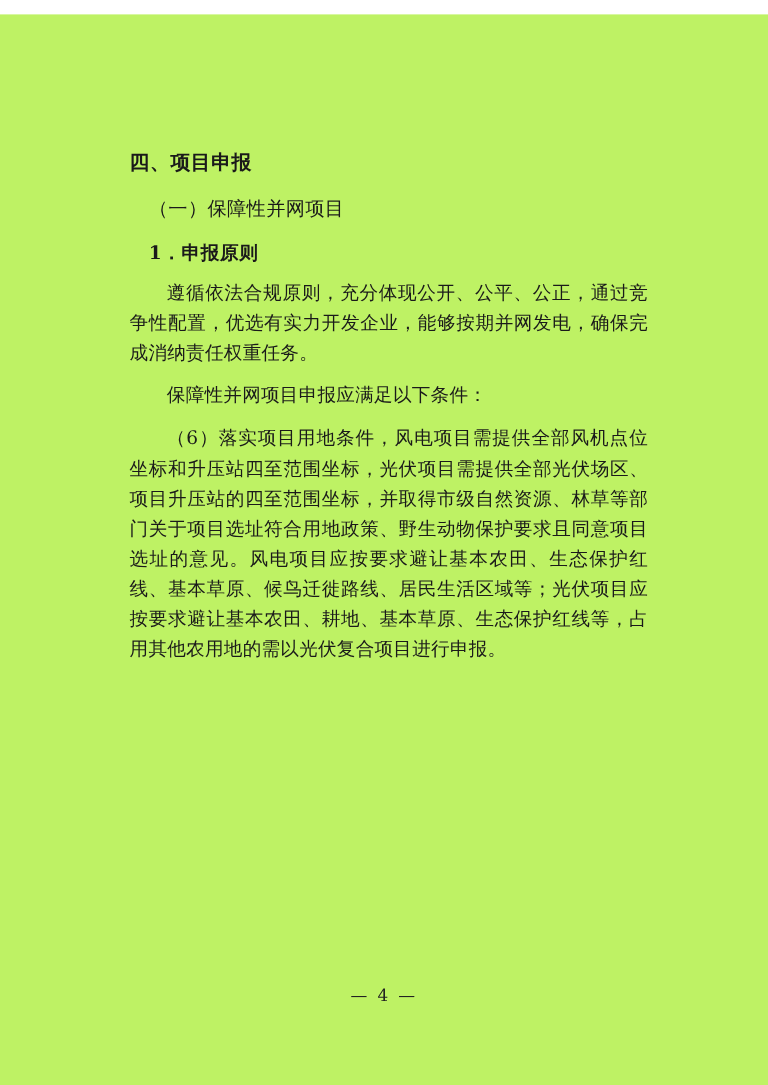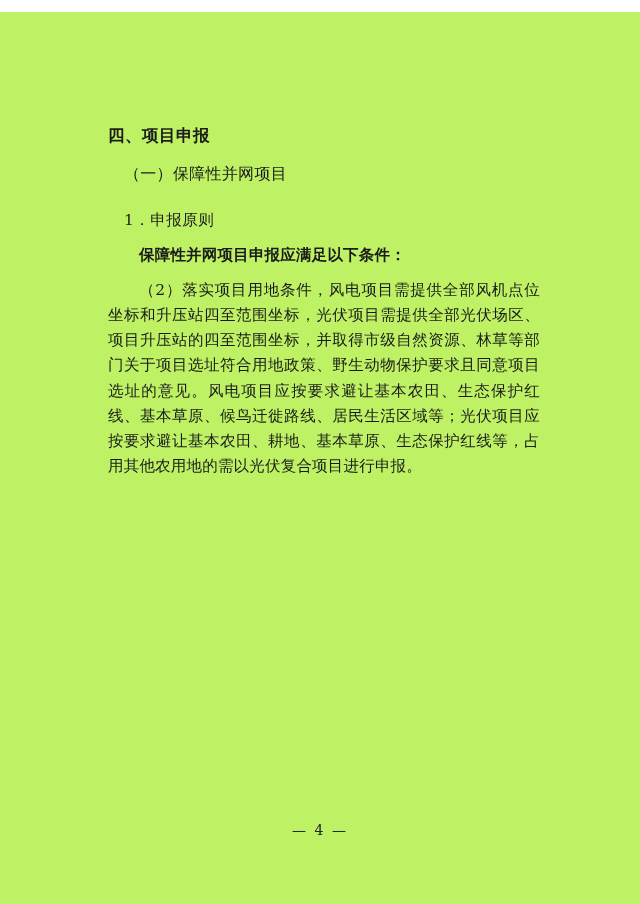--- a/index.html
+++ b/index.html
@@ -31,44 +31,43 @@
   }
   .h-section {
     font-size: 16.5px;
     font-weight: bold;
     letter-spacing: 0.5px;
     margin: 0 0 13px 0;
     line-height: 1.5;
   }
   .h-sub {
     font-size: 16px;
-    margin: 0 0 23px 0;
+    margin: 0 0 13px 0;
     line-height: 1.5;
     text-indent: 16px;
     letter-spacing: 0.3px;
   }
   .h-item {
     font-size: 15.5px;
-    font-weight: normal;
+    font-weight: bold;
     margin: 0 0 10px 0;
     line-height: 1.5;
     text-indent: 16px;
     letter-spacing: 0.5px;
   }
   p.para {
     font-size: 15.5px;
     margin: 0 0 10px 0;
     line-height: 1.62;
     text-align: justify;
     text-indent: 31px;
     letter-spacing: 0.2px;
   }
   p.para.tight {
     margin-bottom: 11px;
-    font-weight: bold;
   }
   .footer {
     position: absolute;
     left: 0;
     top: 810px;
     width: 640px;
     text-align: center;
     font-size: 14px;
     letter-spacing: 2px;
     color: #222;
@@ -79,23 +78,24 @@
 
 <div class="page">
   <div class="content">
 
     <h2 class="h-section">四、项目申报</h2>
 
     <div class="h-sub">（一）保障性并网项目</div>
 
     <div class="h-item">1．申报原则</div>
 
+    <p class="para">遵循依法合规原则，充分体现公开、公平、公正，通过竞争性配置，优选有实力开发企业，能够按期并网发电，确保完成消纳责任权重任务。</p>
 
 
     <p class="para tight">保障性并网项目申报应满足以下条件：</p>
 
 
-    <p class="para">（2）落实项目用地条件，风电项目需提供全部风机点位坐标和升压站四至范围坐标，光伏项目需提供全部光伏场区、项目升压站的四至范围坐标，并取得市级自然资源、林草等部门关于项目选址符合用地政策、野生动物保护要求且同意项目选址的意见。风电项目应按要求避让基本农田、生态保护红线、基本草原、候鸟迁徙路线、居民生活区域等；光伏项目应按要求避让基本农田、耕地、基本草原、生态保护红线等，占用其他农用地的需以光伏复合项目进行申报。</p>
+    <p class="para">（6）落实项目用地条件，风电项目需提供全部风机点位坐标和升压站四至范围坐标，光伏项目需提供全部光伏场区、项目升压站的四至范围坐标，并取得市级自然资源、林草等部门关于项目选址符合用地政策、野生动物保护要求且同意项目选址的意见。风电项目应按要求避让基本农田、生态保护红线、基本草原、候鸟迁徙路线、居民生活区域等；光伏项目应按要求避让基本农田、耕地、基本草原、生态保护红线等，占用其他农用地的需以光伏复合项目进行申报。</p>
 
   </div>
 
   <div class="footer">— 4 —</div>
 </div>
 
 </body></html>

